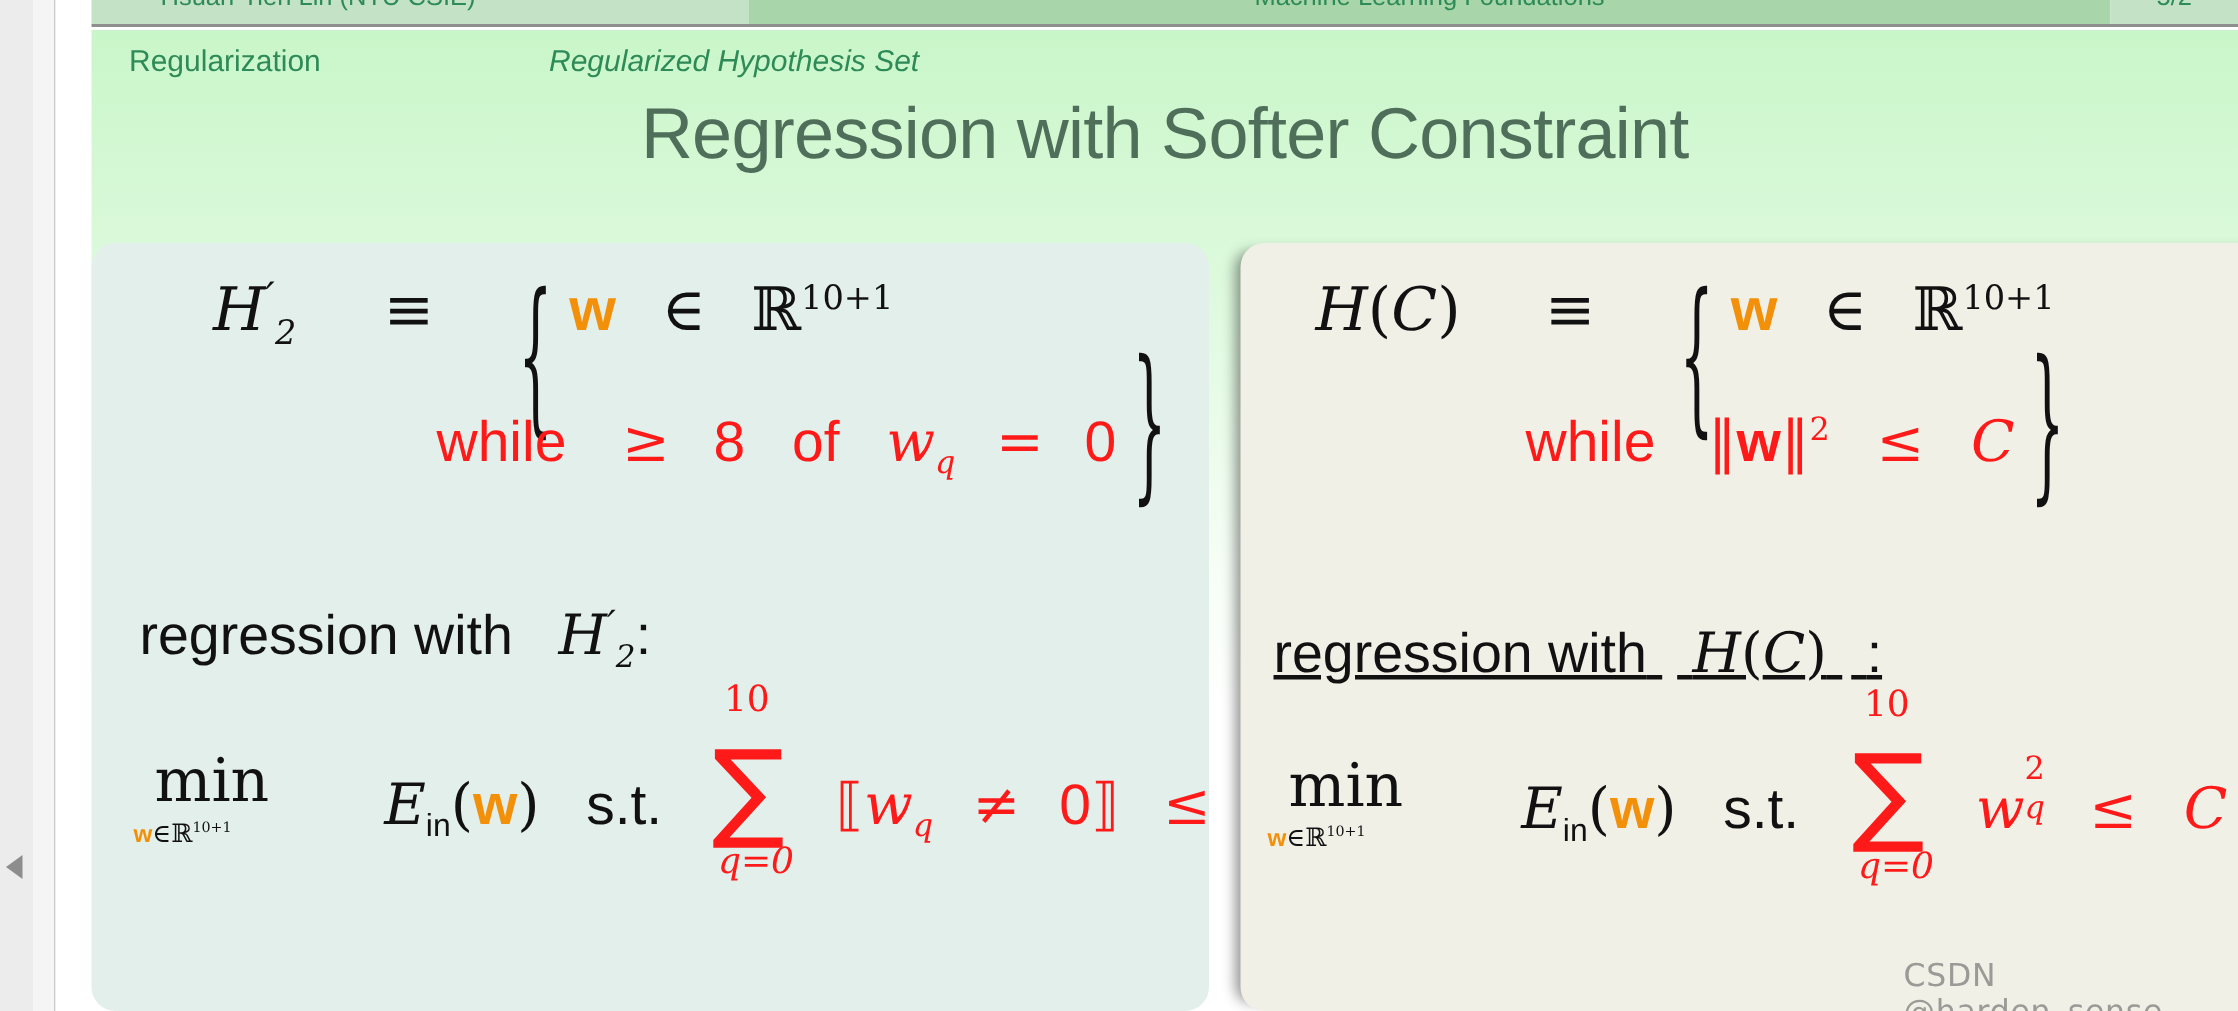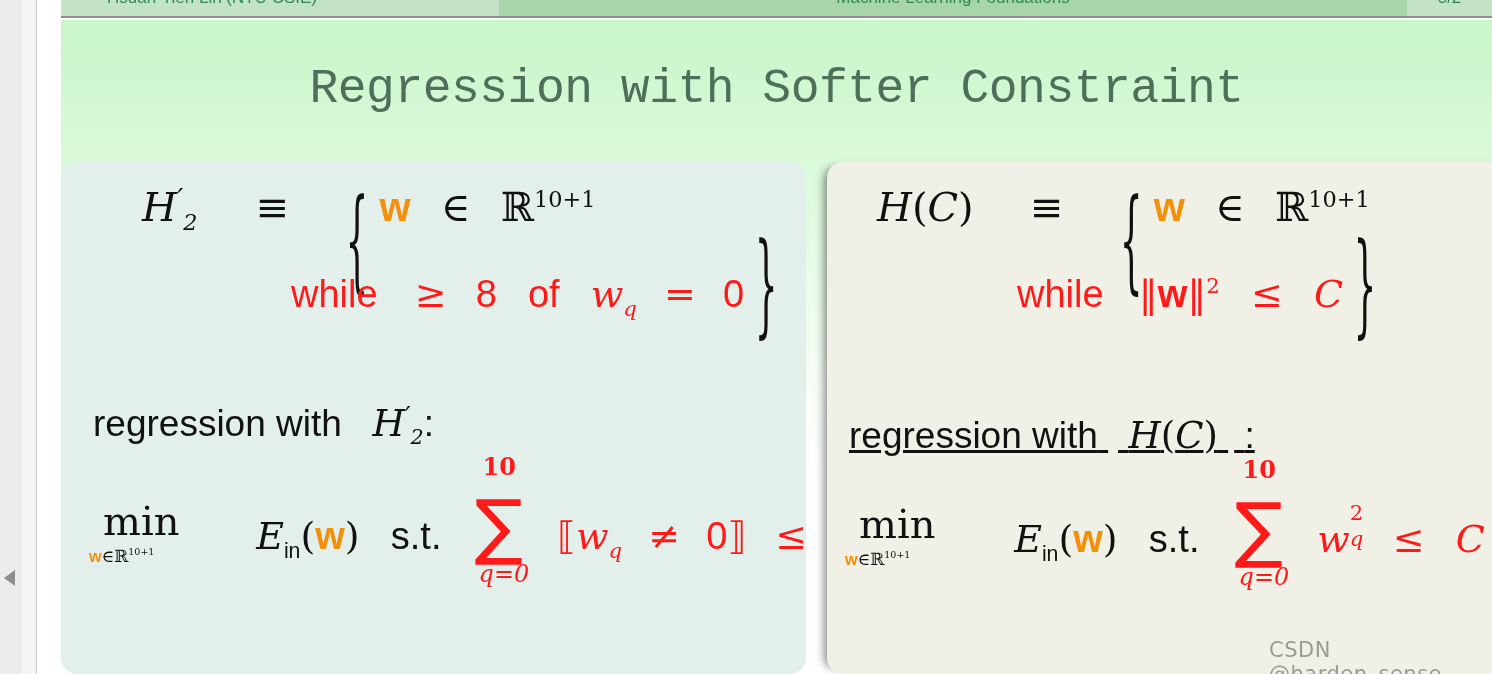--- a/index.html
+++ b/index.html
@@ -33,21 +33,21 @@
   
   .body-bg{position:absolute;left:24px;top:20px;width:1431px;height:654px;
     background:linear-gradient(to bottom,#c9f6c9 0%,#dffadf 28%,#f4fdf4 52%,#ffffff 70%,#ffffff 100%);}
 
   
   .crumbs{position:absolute;left:24px;top:30px;width:1431px;height:26px;}
   .crumb-sec{position:absolute;left:25px;top:0;font-size:20px;color:#2e8b57;white-space:nowrap;}
   .crumb-sub{position:absolute;left:305px;top:0;font-size:20px;color:#2e8b57;font-style:italic;white-space:nowrap;}
 
   .slide-title{position:absolute;left:24px;top:62px;width:1431px;text-align:center;
-    font-size:48px;color:#4f6f5a;letter-spacing:-0.5px;white-space:nowrap;font-family:Liberation Mono, monospace;}
+    font-size:48px;color:#4f6f5a;letter-spacing:-0.5px;white-space:nowrap;}
 
   
   .panel{position:absolute;top:162px;height:512px;border-radius:16px;}
   .panel-left{left:24px;width:745px;background:#e3efea;}
   .panel-right{left:790px;width:732px;background:#f1f0e7;
     box-shadow:-9px 0 9px -6px rgba(0,0,0,0.45);}
 
   
   .m{font-family:"DejaVu Serif", serif;}
   .mi{font-family:"DejaVu Serif", serif;font-style:italic;}
@@ -77,21 +77,21 @@
   .brace{display:inline-block;font-family:"DejaVu Serif", serif;
     transform:scaleY(3.1) scaleX(1.0);transform-origin:center;
     font-size:36px;vertical-align:middle;position:relative;top:30px;color:#111;}
   .brace-close{display:inline-block;font-family:"DejaVu Serif", serif;
     transform:scaleY(3.1);transform-origin:center;
     font-size:36px;vertical-align:middle;position:relative;top:-12px;color:#111;}
 
   
   .sum{display:inline-block;position:relative;vertical-align:middle;width:72px;height:1em;}
   .sum-glyph{position:absolute;left:0;top:-30px;font-size:72px;line-height:1;color:#ff1a1a;font-family:"DejaVu Sans", sans-serif;}
-  .sum-top{position:absolute;left:8px;top:-68px;font-size:24px;color:#ff1a1a;font-family:"DejaVu Serif", serif;font-weight:bold;}
+  .sum-top{position:absolute;left:8px;top:-68px;font-size:24px;color:#ff1a1a;font-family:"DejaVu Serif", serif;}
   .sum-bot{position:absolute;left:4px;top:40px;font-size:24px;color:#ff1a1a;font-family:"DejaVu Serif", serif;font-style:italic;}
 
   
   .minop{display:inline-block;position:relative;vertical-align:middle;width:132px;height:1em;}
   .minop-glyph{position:absolute;left:14px;top:-22px;font-size:40px;color:#111;font-family:"DejaVu Serif", serif;}
   .minop-sub{position:absolute;left:0;top:26px;font-size:17px;white-space:nowrap;}
 
   .watermark{position:absolute;left:1232px;top:638px;font-size:21px;color:#9a9a96;
     font-family:"DejaVu Sans", sans-serif;letter-spacing:0.5px;}
 </style>
@@ -114,20 +114,24 @@
         <span class="hb-text hb-title">Machine Learning Foundations</span>
       </div>
       <div class="hb-right">
         <span class="hb-text hb-page">5/2</span>
       </div>
     </div>
 
     <div class="body-bg"></div>
     <div class="hb-rule"></div>
 
+    <div class="crumbs">
+      <span class="crumb-sec">Regularization</span>
+      <span class="crumb-sub">Regularized Hypothesis Set</span>
+    </div>
 
     <div class="slide-title">Regression with Softer Constraint</div>
 
     <div class="panel panel-left">
 
       <div class="line L-def">
         <span class="cal blk">H</span><span class="cal blk" style="font-size:0.7em;position:relative;top:-12px">′</span><sub class="mi blk">2</sub>
         <span style="display:inline-block;width:36px"></span>
         <span class="m blk">≡</span>
         <span style="display:inline-block;width:34px"></span>

